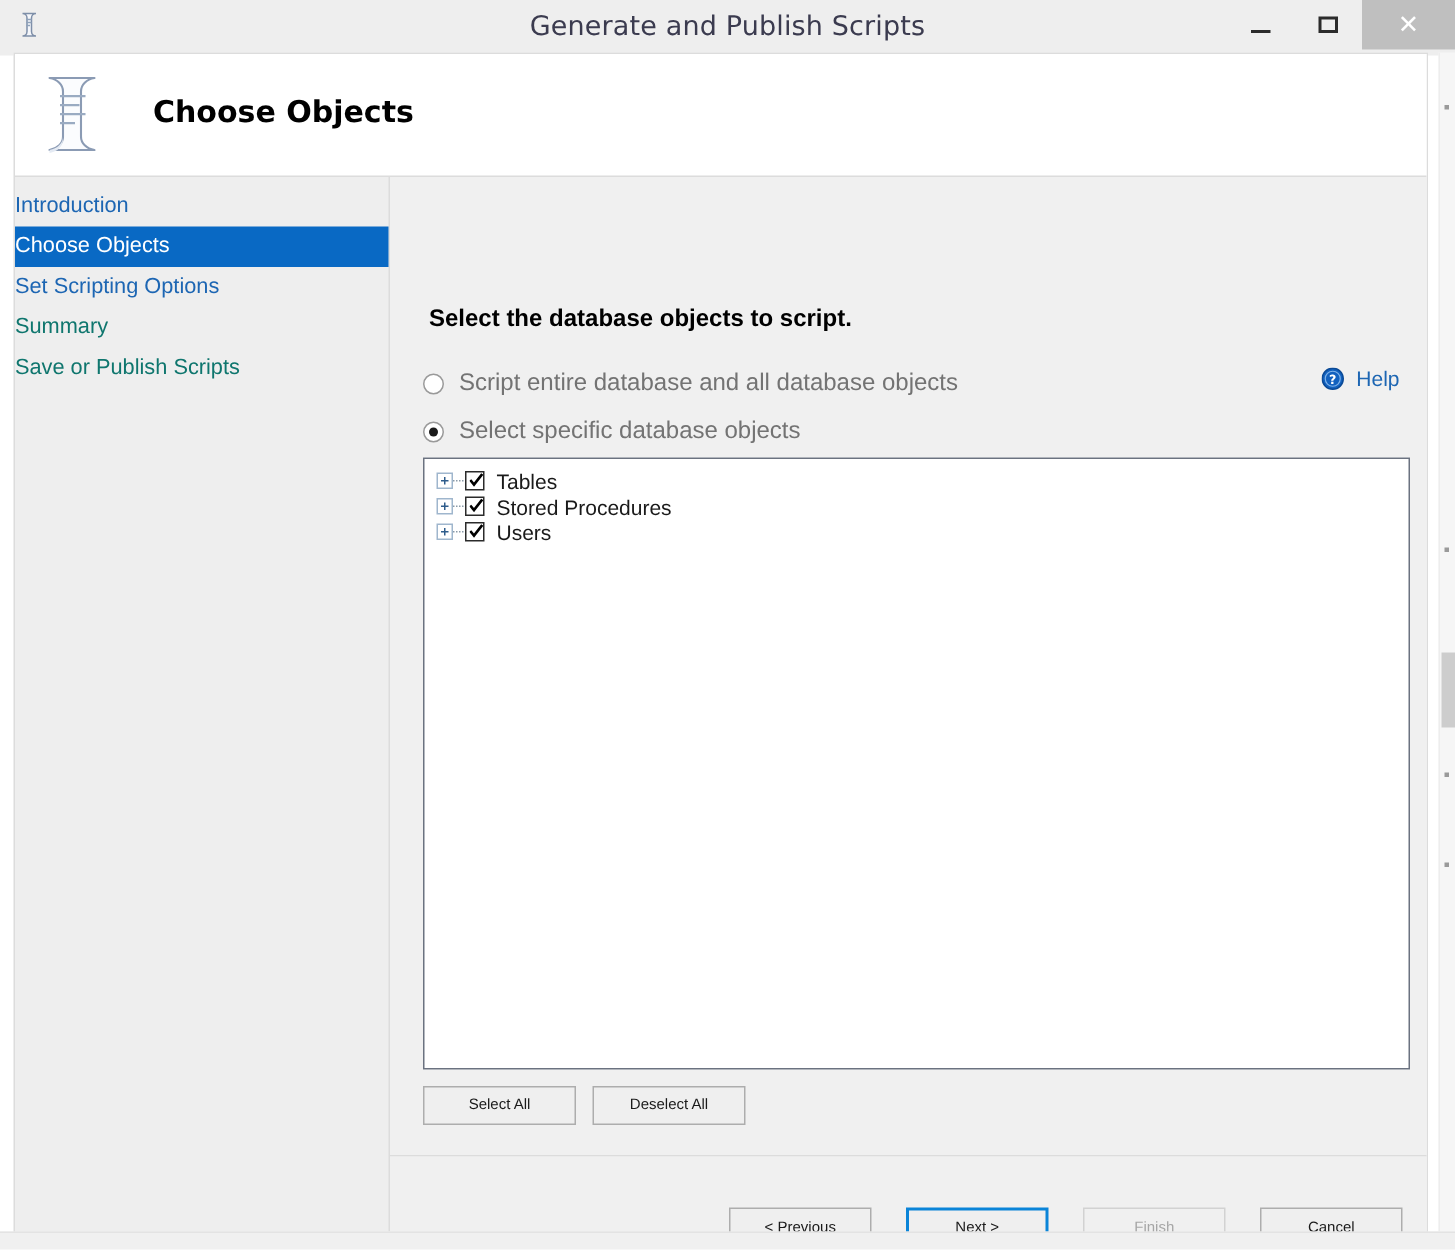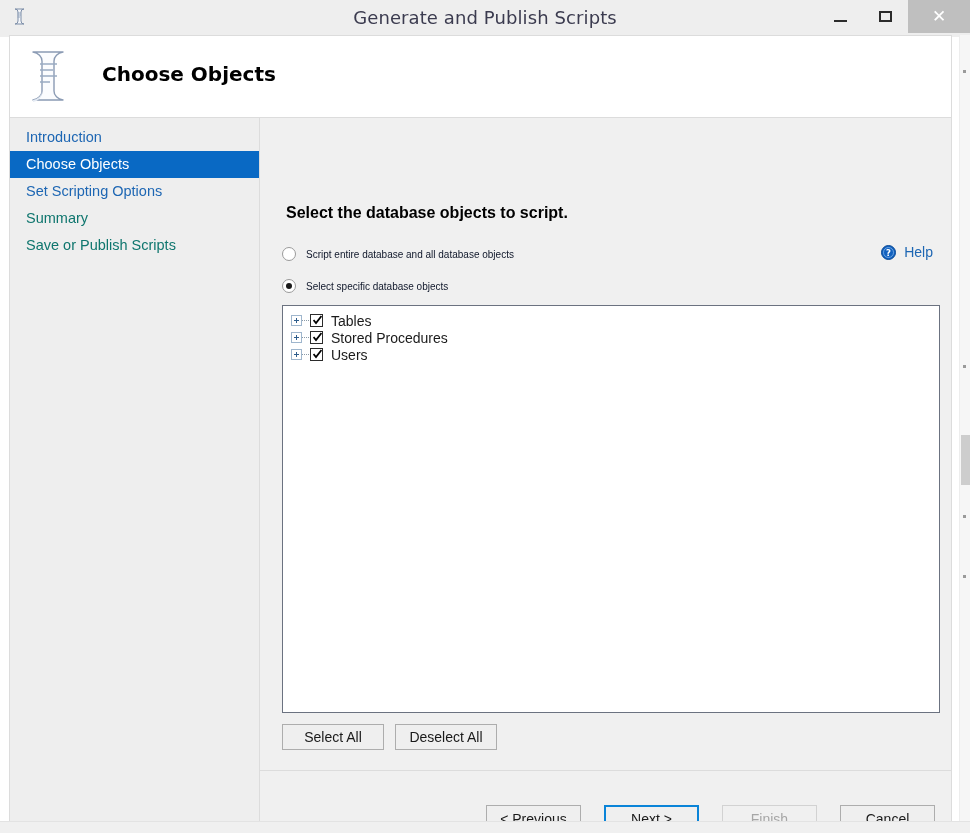--- a/index.html
+++ b/index.html
@@ -141,21 +141,20 @@
     width: 250px;
     background: #eeeeee;
     border-right: 1px solid #dcdcdc;
     padding-top: 6px;
     box-sizing: border-box;
     flex: 0 0 250px;
   }
   .nav-item {
     height: 27px;
     line-height: 27px;
-    padding-left: 16px;
     font-size: 14.5px;
     color: #1d66b3;
     white-space: nowrap;
     cursor: default;
   }
   .nav-item.active {
     background: #0969c4;
     color: #ffffff;
   }
   .nav-item.plain {
@@ -216,22 +215,22 @@
     content: "";
     position: absolute;
     left: 3px;
     top: 3px;
     width: 6px;
     height: 6px;
     border-radius: 50%;
     background: #1a1a1a;
   }
   .radio-label {
-    font-size: 10px;
-    color: #0f172a;
+    font-size: 16px;
+    color: #737373;
   }
 
   
   .tree-panel {
     position: absolute;
     left: 22px;
     top: 187px;
     width: 658px;
     height: 408px;
     background: #ffffff;
@@ -309,21 +308,21 @@
   
   .select-btns {
     position: absolute;
     left: 22px;
     top: 606px;
     display: flex;
     gap: 11px;
   }
   .btn {
     font-family: "Liberation Sans", sans-serif;
-    font-size: 14px;
+    font-size: 10px;
     color: #1a1a1a;
     background: #efefef;
     border: 1px solid #adadad;
     box-sizing: border-box;
     cursor: default;
     text-align: center;
     line-height: 1;
     padding: 0;
   }
   .btn.small {

